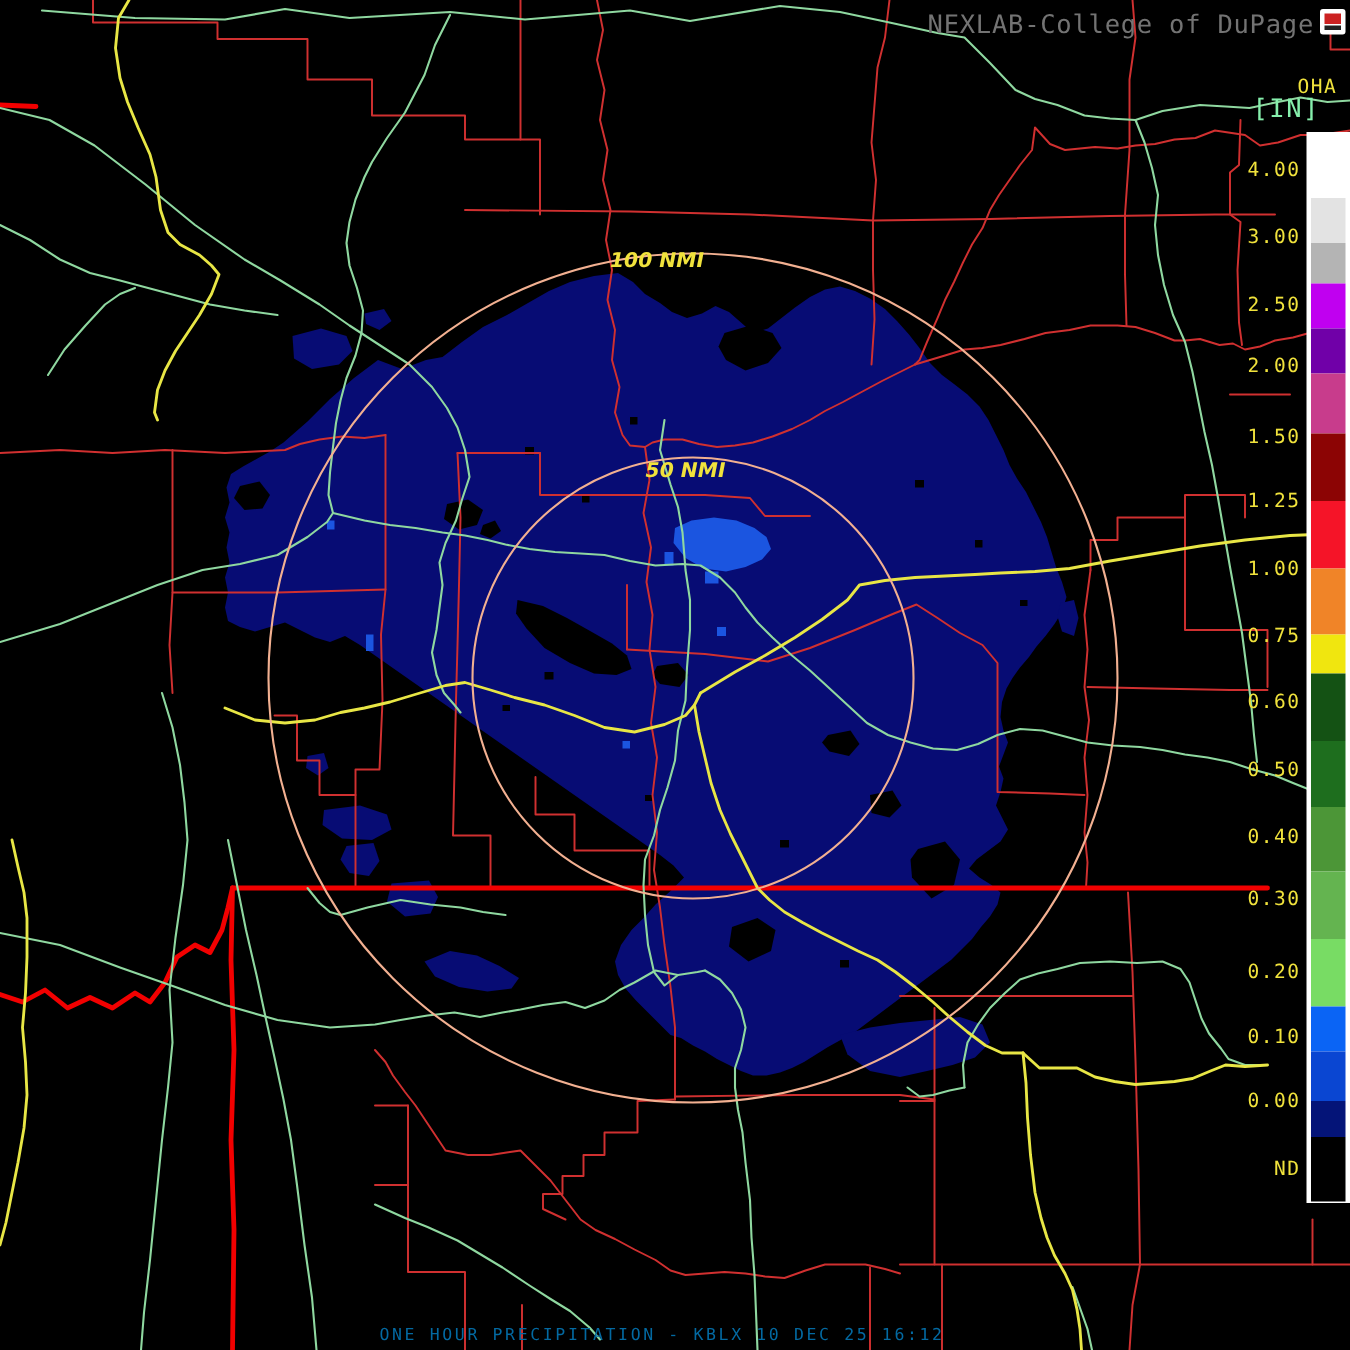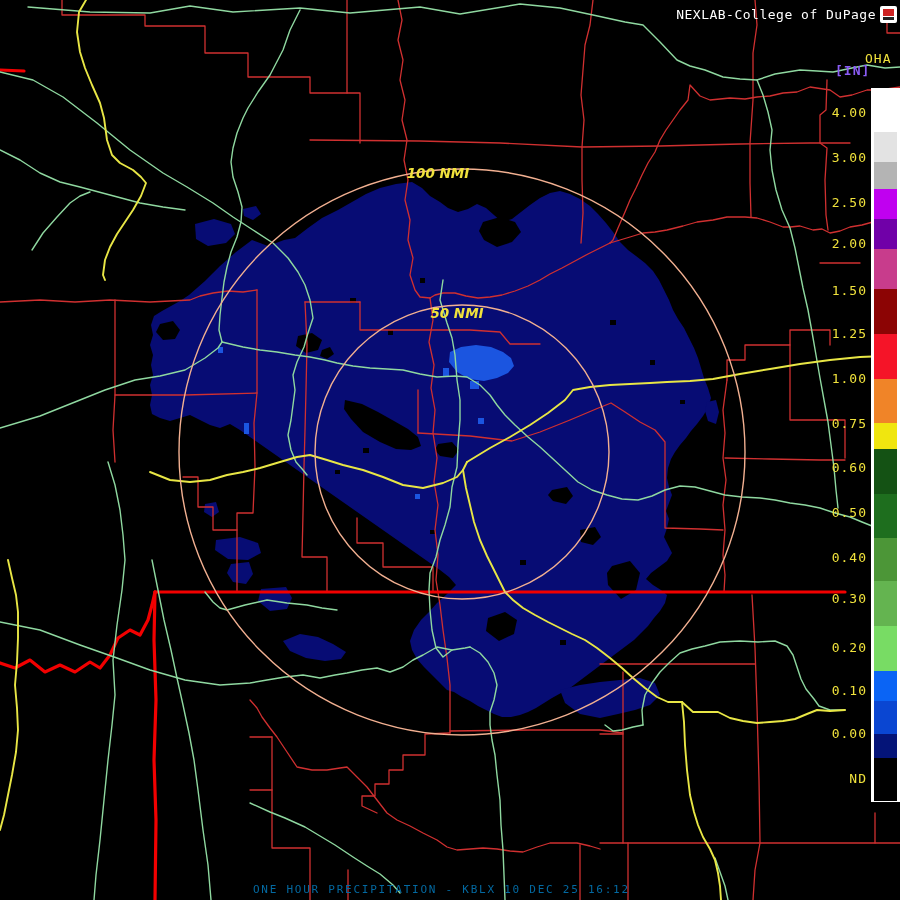--- a/index.html
+++ b/index.html
@@ -1,26 +1,26 @@
 <!DOCTYPE html>
 <html><head>
 <meta charset="utf-8">
 <style>
   html,body{margin:0;padding:0;background:#000;}
   body{width:900px;height:900px;position:relative;overflow:hidden;
        font-family:"DejaVu Sans Mono","Liberation Mono",monospace;}
   #stage{position:absolute;inset:0;width:900px;height:900px;}
   svg{position:absolute;left:0;top:0;}
   .ovl{position:absolute;white-space:pre;}
-  #brand{top:7px;right:24px;color:#ffffff;font-size:13px;letter-spacing:.5px;text-align:right;}
+  #brand{top:7px;right:24px;color:#737373;font-size:17px;letter-spacing:.5px;text-align:right;}
   #logo{position:absolute;top:6px;right:3px;width:17px;height:17px;background:#fff;border-radius:2px;}
   #logo .fl{position:absolute;left:3px;top:3px;width:11px;height:7px;background:#c22;}
   #logo .pk{position:absolute;left:3px;top:11px;width:11px;height:3px;background:#222;}
   #city{top:51px;left:865px;color:#f0e23c;font-size:13px;font-weight:normal;letter-spacing:1px;}
-  #units{top:63px;left:835px;color:#8b5cf6;font-size:13px;font-weight:bold;letter-spacing:1px;}
+  #units{top:63px;left:835px;color:#86efac;font-size:17px;font-weight:normal;letter-spacing:1px;}
   #caption{top:883px;left:253px;color:#0369a1;font-size:11px;letter-spacing:1.75px;}
 </style>
 </head>
 <body>
 
 <div id="stage">
   <svg id="map-svg" width="900" height="900" viewBox="0 0 900 900">
       <rect x="0" y="0" width="900" height="900" fill="#000000"></rect>
       <polygon points="295,238 308,228 322,218 338,210 352,202 366,194 380,188 396,184 412,182 422,188 430,196 440,202 448,208 458,212 468,209 477,204 486,208 494,215 502,222 512,219 521,212 530,205 540,198 550,193 560,191 570,194 580,199 590,206 598,214 606,223 613,232 620,242 628,250 636,256 645,263 653,271 659,280 664,290 669,300 673,310 678,319 684,328 689,338 694,348 698,358 701,368 704,378 708,388 711,398 708,408 703,416 697,424 691,431 686,438 680,445 675,452 671,459 668,468 667,478 669,487 672,495 669,503 666,511 669,519 667,528 664,537 668,545 672,553 667,561 659,567 651,573 646,579 653,585 661,590 667,595 665,603 660,611 654,618 648,626 641,633 634,640 626,646 618,652 610,658 602,664 594,670 586,676 578,682 570,688 561,693 552,698 544,703 536,708 528,712 520,715 511,717 502,717 494,714 486,710 478,706 470,701 462,697 454,692 447,690 440,683 432,675 424,667 417,659 412,650 410,641 414,630 421,620 429,612 437,603 447,594 456,585 449,577 440,570 430,563 420,556 410,549 400,542 390,535 380,528 370,521 360,514 350,507 340,500 330,493 320,486 310,479 300,472 290,465 280,458 270,451 260,444 250,437 240,430 230,424 220,428 210,425 200,420 190,415 180,418 170,421 160,418 152,414 150,405 152,395 150,385 153,375 151,365 153,355 150,345 153,335 151,325 154,316 162,311 171,306 180,301 189,295 197,288 205,281 213,273 220,266 228,259 236,252 244,246 252,240 260,243 268,246 276,243 284,240" fill="#070c74"></polygon>
       <polygon points="195,224 214,219 231,224 235,234 226,243 208,246 196,239" fill="#070c74"></polygon>

